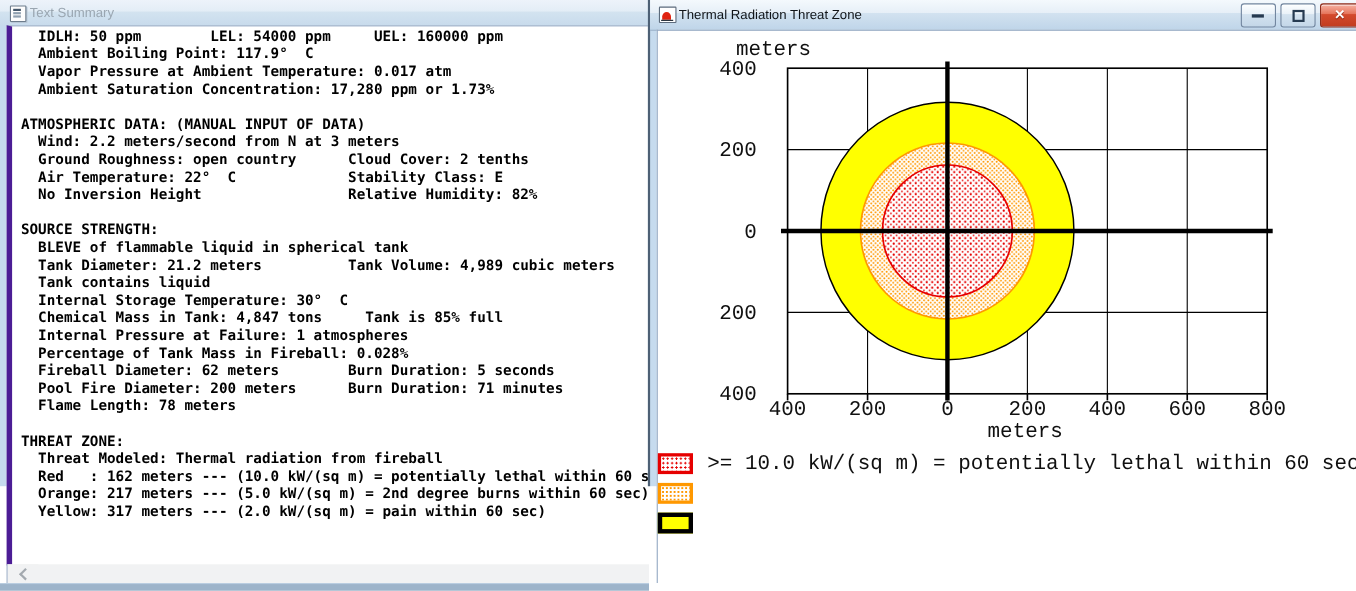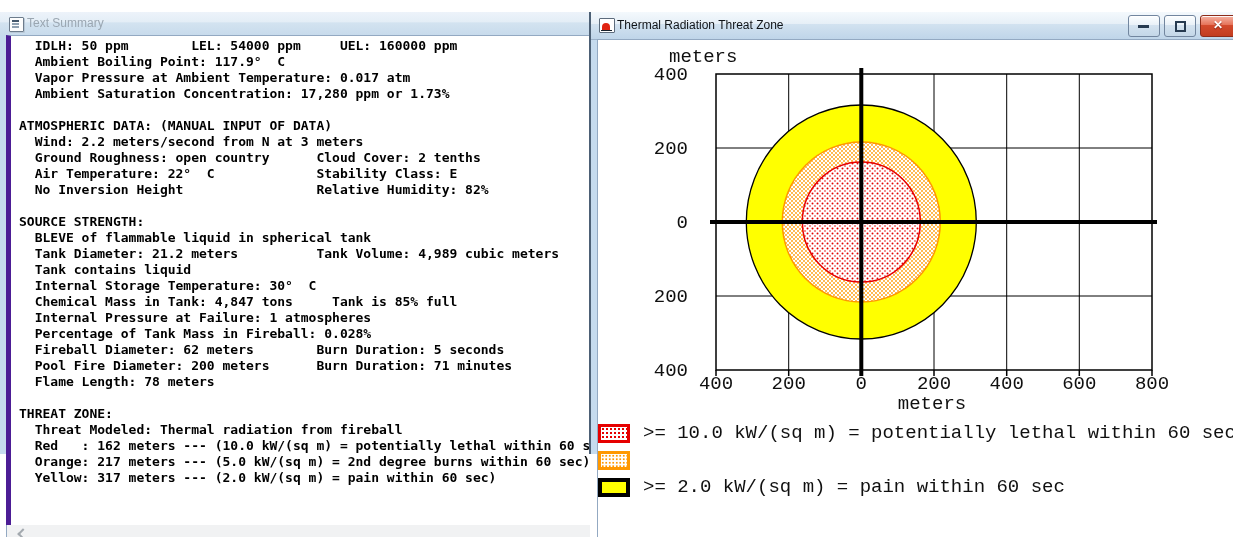--- a/index.html
+++ b/index.html
@@ -1,20 +1,20 @@
 <!DOCTYPE html>
 <html><head>
 <meta charset="utf-8">
 <style>
   html,body{margin:0;padding:0;}
   body{
     width:1233px;height:537px;position:relative;overflow:hidden;
     background:#ffffff;font-family:"Liberation Sans",sans-serif;
   }
-  .window{position:absolute;top:12px;height:442px;}
+  .window{position:absolute;top:0;height:442px;}
 
   
   .win-left{left:0;width:590px;background:#c6dbee;}
   .win-left .titlebar{
     position:absolute;left:0;top:0;width:100%;height:23px;
     background:linear-gradient(180deg,#edf3fa 0%,#e3edf6 45%,#d3e3f0 46%,#c8dbec 100%);
   }
   .win-left .title-text{
     position:absolute;left:27px;top:0;line-height:23px;font-size:12px;color:#9aa6b1;white-space:nowrap;
   }
@@ -253,16 +253,15 @@
   <div class="legend">
     <div class="legend-row">
       <div class="swatch red"></div>
       <div class="legend-label">&gt;= 10.0 kW/(sq m) = potentially lethal within 60 sec</div>
     </div>
     <div class="legend-row">
       <div class="swatch orange"></div>
     </div>
     <div class="legend-row">
       <div class="swatch yellow"></div>
-      <div class="legend-label">&gt;= 2.0 kW/(sq m) = pain within 60 sec</div>
     </div>
   </div>
 </div>
 
 </body></html>

